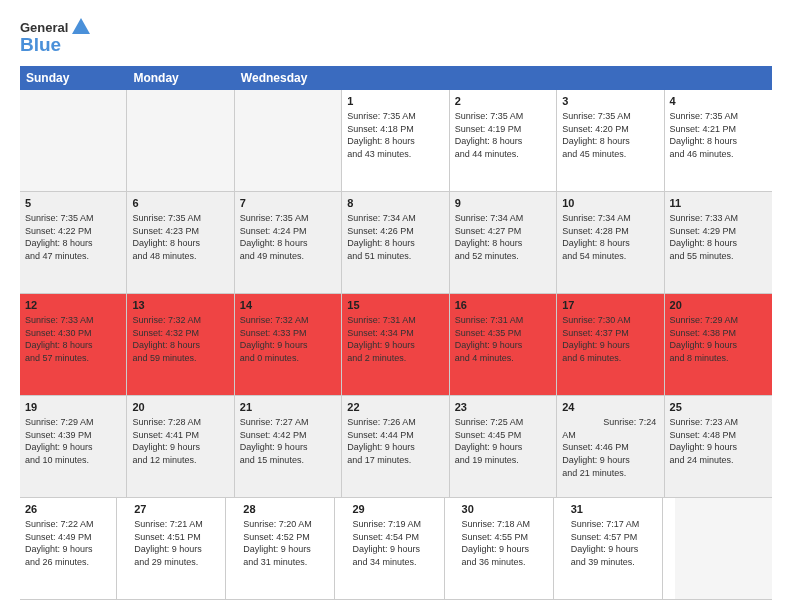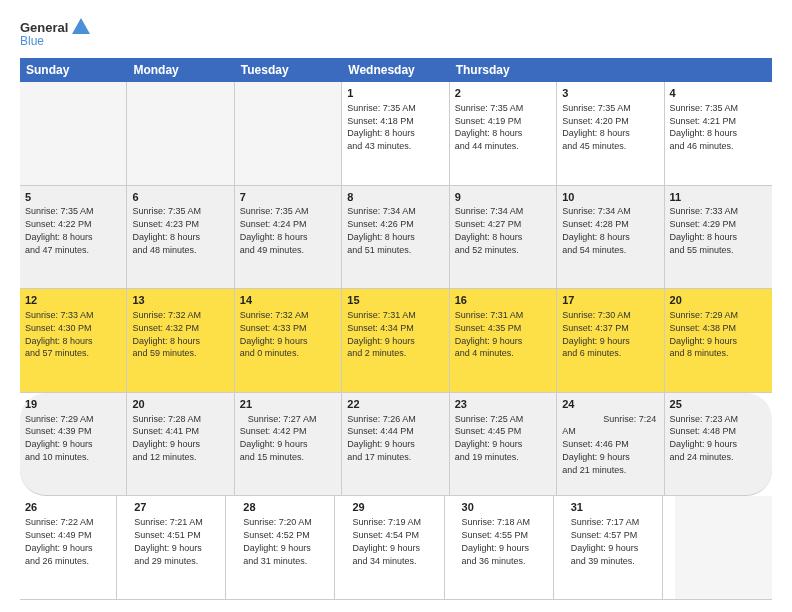--- a/index.html
+++ b/index.html
@@ -112,36 +112,34 @@
 <div class="page">
   <div class="header">
     <div class="logo">
       <div style="display:flex;flex-direction:column;align-items:flex-start;">
         <div style="display:flex;align-items:center;">
           <span style="font-size:13px;font-weight:bold;color:#333;">General</span>
           <svg width="22" height="22" viewBox="0 0 22 22" style="margin-left:2px;">
             <polygon points="11,2 20,18 2,18" fill="#4a90d9"></polygon>
           </svg>
         </div>
-        <span style="font-size:12px;font-weight:normal;color:#4a90d9;margin-top:-4px;">Blue</span>
+        <span style="font-size:19px;font-weight:bold;color:#4a90d9;margin-top:-4px;">Blue</span>
       </div>
     </div>
     <div class="title-block">
       <div class="month-title"></div>
       <div class="location-title"></div>
     </div>
   </div>
 
   <div class="calendar">
     <div class="cal-header-row" id="cal-header">
         <div class="cal-header-cell">Sunday</div>
         <div class="cal-header-cell">Monday</div>
-        <div class="cal-header-cell">Tuesday</div>
         <div class="cal-header-cell">Wednesday</div>
-        <div class="cal-header-cell">Thursday</div>
       </div>
     <div class="cal-body" id="cal-body">
         <div class="cal-row" style="background: rgb(255, 255, 255); border-bottom: 1px solid rgb(204, 204, 204);">
           <div class="cal-cell empty"></div>
           <div class="cal-cell empty"></div>
           <div class="cal-cell empty"></div>
           <div class="cal-cell"><span class="day-num">1</span><span class="day-info" style="white-space: pre-line;">Sunrise: 7:35 AM
 Sunset: 4:18 PM
 Daylight: 8 hours
 and 43 minutes.</span></div>
@@ -181,21 +179,21 @@
 and 52 minutes.</span></div>
           <div class="cal-cell"><span class="day-num">10</span><span class="day-info" style="white-space: pre-line;">Sunrise: 7:34 AM
 Sunset: 4:28 PM
 Daylight: 8 hours
 and 54 minutes.</span></div>
           <div class="cal-cell"><span class="day-num">11</span><span class="day-info" style="white-space: pre-line;">Sunrise: 7:33 AM
 Sunset: 4:29 PM
 Daylight: 8 hours
 and 55 minutes.</span></div>
         </div>
-        <div class="cal-row" style="background: #fde047; border-bottom: 1px solid rgb(204, 204, 204);">
+        <div class="cal-row" style="background: #ef4444; border-bottom: 1px solid rgb(204, 204, 204);">
           <div class="cal-cell"><span class="day-num">12</span><span class="day-info" style="white-space: pre-line;">Sunrise: 7:33 AM
 Sunset: 4:30 PM
 Daylight: 8 hours
 and 57 minutes.</span></div>
           <div class="cal-cell"><span class="day-num">13</span><span class="day-info" style="white-space: pre-line;">Sunrise: 7:32 AM
 Sunset: 4:32 PM
 Daylight: 8 hours
 and 59 minutes.</span></div>
           <div class="cal-cell"><span class="day-num">14</span><span class="day-info" style="white-space: pre-line;">Sunrise: 7:32 AM
 Sunset: 4:33 PM
@@ -211,30 +209,30 @@
 and 4 minutes.</span></div>
           <div class="cal-cell"><span class="day-num">17</span><span class="day-info" style="white-space: pre-line;">Sunrise: 7:30 AM
 Sunset: 4:37 PM
 Daylight: 9 hours
 and 6 minutes.</span></div>
           <div class="cal-cell"><span class="day-num">20</span><span class="day-info" style="white-space: pre-line;">Sunrise: 7:29 AM
 Sunset: 4:38 PM
 Daylight: 9 hours
 and 8 minutes.</span></div>
         </div>
-        <div class="cal-row" style="background: rgb(240, 240, 240); border-bottom: 1px solid rgb(204, 204, 204); border-radius: 26px;">
+        <div class="cal-row" style="background: rgb(240, 240, 240); border-bottom: 1px solid rgb(204, 204, 204);">
           <div class="cal-cell"><span class="day-num">19</span><span class="day-info" style="white-space: pre-line;">Sunrise: 7:29 AM
 Sunset: 4:39 PM
 Daylight: 9 hours
 and 10 minutes.</span></div>
           <div class="cal-cell"><span class="day-num">20</span><span class="day-info" style="white-space: pre-line;">Sunrise: 7:28 AM
 Sunset: 4:41 PM
 Daylight: 9 hours
 and 12 minutes.</span></div>
-          <div class="cal-cell"><span class="day-num">21</span><span class="day-info" style="white-space: pre-line; margin-left: 8px;">Sunrise: 7:27 AM
+          <div class="cal-cell"><span class="day-num">21</span><span class="day-info" style="white-space: pre-line;">Sunrise: 7:27 AM
 Sunset: 4:42 PM
 Daylight: 9 hours
 and 15 minutes.</span></div>
           <div class="cal-cell"><span class="day-num">22</span><span class="day-info" style="white-space: pre-line;">Sunrise: 7:26 AM
 Sunset: 4:44 PM
 Daylight: 9 hours
 and 17 minutes.</span></div>
           <div class="cal-cell"><span class="day-num">23</span><span class="day-info" style="white-space: pre-line;">Sunrise: 7:25 AM
 Sunset: 4:45 PM
 Daylight: 9 hours

